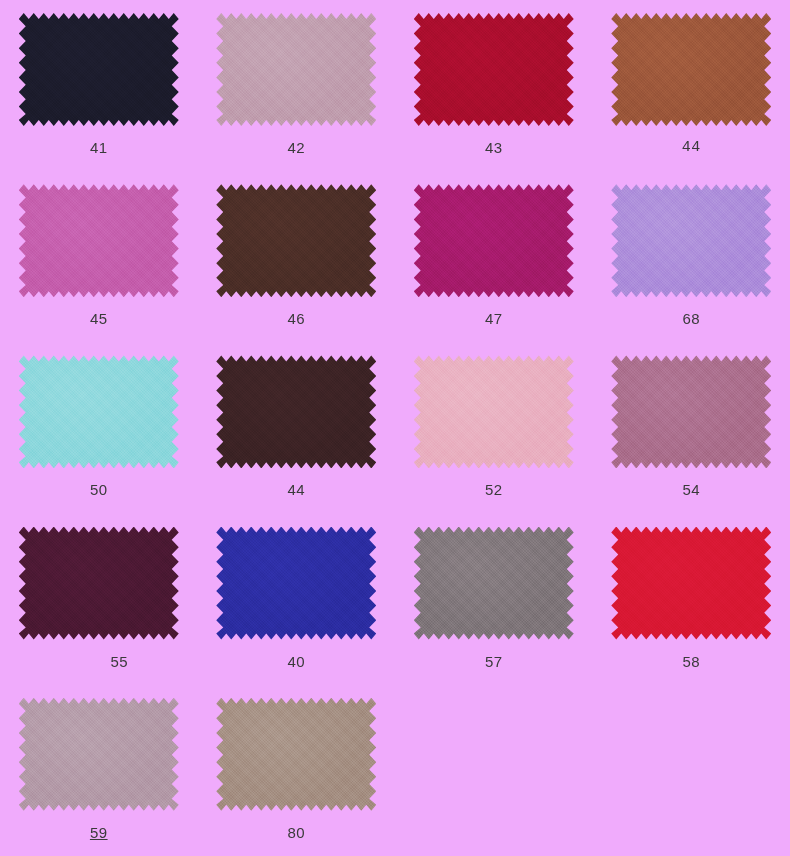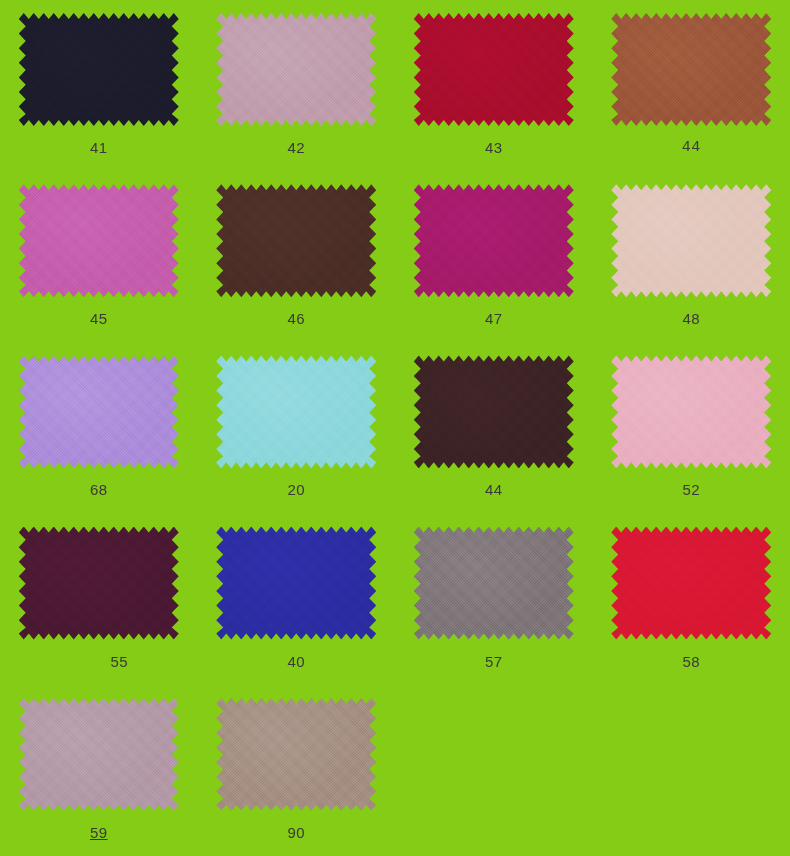--- a/index.html
+++ b/index.html
@@ -157,21 +157,21 @@
     color: #3a3a3a;
     letter-spacing: 0.5px;
     line-height: 1;
     text-align: center;
     user-select: none;
   }
 </style>
 </head>
 <body>
 
-<div id="swatch-grid" style="background: #84cc16; grid-template-columns: repeat(4, 197.5px); grid-template-rows: repeat(5, 171.2px);">
+<div id="swatch-grid" style="background: #f0abfc; grid-template-columns: repeat(4, 197.5px); grid-template-rows: repeat(5, 171.2px);">
     <div class="swatch-cell">
       <div class="swatch-chip" title="midnight-navy-black" style="background: rgb(27, 27, 43);"></div>
       <div class="swatch-label" style="color: rgb(58, 58, 58);">41</div>
     </div>
     <div class="swatch-cell">
       <div class="swatch-chip" title="dusty-mauve-pink" style="background: rgb(191, 156, 173);"></div>
       <div class="swatch-label" style="color: rgb(58, 58, 58);">42</div>
     </div>
     <div class="swatch-cell">
       <div class="swatch-chip" title="deep-crimson-red" style="background: rgb(168, 13, 44);"></div>
@@ -187,40 +187,40 @@
     </div>
     <div class="swatch-cell">
       <div class="swatch-chip" title="dark-coffee-brown" style="background: rgb(74, 45, 38);"></div>
       <div class="swatch-label" style="color: rgb(58, 58, 58); text-align: right;">46</div>
     </div>
     <div class="swatch-cell">
       <div class="swatch-chip" title="deep-magenta-berry" style="background: rgb(164, 26, 104);"></div>
       <div class="swatch-label" style="color: rgb(58, 58, 58);">47</div>
     </div>
     <div class="swatch-cell">
-      <div class="swatch-chip" title="pale-blush-beige" style="background: rgb(226, 198, 187);"></div>
-      <div class="swatch-label" style="color: rgb(58, 58, 58);">48</div>
-    </div>
-    <div class="swatch-cell">
       <div class="swatch-chip" title="light-lavender-purple" style="background: rgb(171, 139, 218);"></div>
       <div class="swatch-label" style="color: rgb(58, 58, 58);">68</div>
     </div>
     <div class="swatch-cell">
       <div class="swatch-chip" title="turquoise-aqua" style="background: rgb(138, 215, 220);"></div>
-      <div class="swatch-label" style="color: rgb(58, 58, 58);">20</div>
+      <div class="swatch-label" style="color: rgb(58, 58, 58);">50</div>
     </div>
     <div class="swatch-cell">
       <div class="swatch-chip" title="espresso-dark-brown" style="background: rgb(59, 34, 36);"></div>
       <div class="swatch-label" style="color: rgb(58, 58, 58);">44</div>
     </div>
     <div class="swatch-cell">
       <div class="swatch-chip" title="soft-rose-pink" style="background: rgb(233, 174, 191);"></div>
       <div class="swatch-label" style="color: rgb(58, 58, 58);">52</div>
     </div>
     <div class="swatch-cell">
+      <div class="swatch-chip" title="dusty-mauve-rose" style="background: rgb(169, 108, 138);"></div>
+      <div class="swatch-label" style="color: rgb(58, 58, 58);">54</div>
+    </div>
+    <div class="swatch-cell">
       <div class="swatch-chip" title="deep-aubergine-plum" style="background: rgb(74, 24, 50);"></div>
       <div class="swatch-label" style="color: rgb(58, 58, 58); margin-left: 41px;">55</div>
     </div>
     <div class="swatch-cell">
       <div class="swatch-chip" title="royal-navy-blue" style="background: rgb(43, 44, 161);"></div>
       <div class="swatch-label" style="color: rgb(58, 58, 58);">40</div>
     </div>
     <div class="swatch-cell">
       <div class="swatch-chip" title="warm-medium-gray" style="background: rgb(125, 116, 120);"></div>
       <div class="swatch-label" style="color: rgb(58, 58, 58);">57</div>
@@ -228,15 +228,15 @@
     <div class="swatch-cell">
       <div class="swatch-chip" title="bright-crimson-red" style="background: rgb(216, 23, 50);"></div>
       <div class="swatch-label" style="color: rgb(58, 58, 58);">58</div>
     </div>
     <div class="swatch-cell">
       <div class="swatch-chip" title="muted-lilac-mauve" style="background: rgb(178, 152, 166);"></div>
       <div class="swatch-label" style="color: rgb(58, 58, 58); text-decoration: underline;">59</div>
     </div>
     <div class="swatch-cell">
       <div class="swatch-chip" title="warm-taupe" style="background: rgb(163, 141, 128);"></div>
-      <div class="swatch-label" style="color: rgb(58, 58, 58);">90</div>
+      <div class="swatch-label" style="color: rgb(58, 58, 58);">80</div>
     </div>
   </div>
 
 </body></html>

